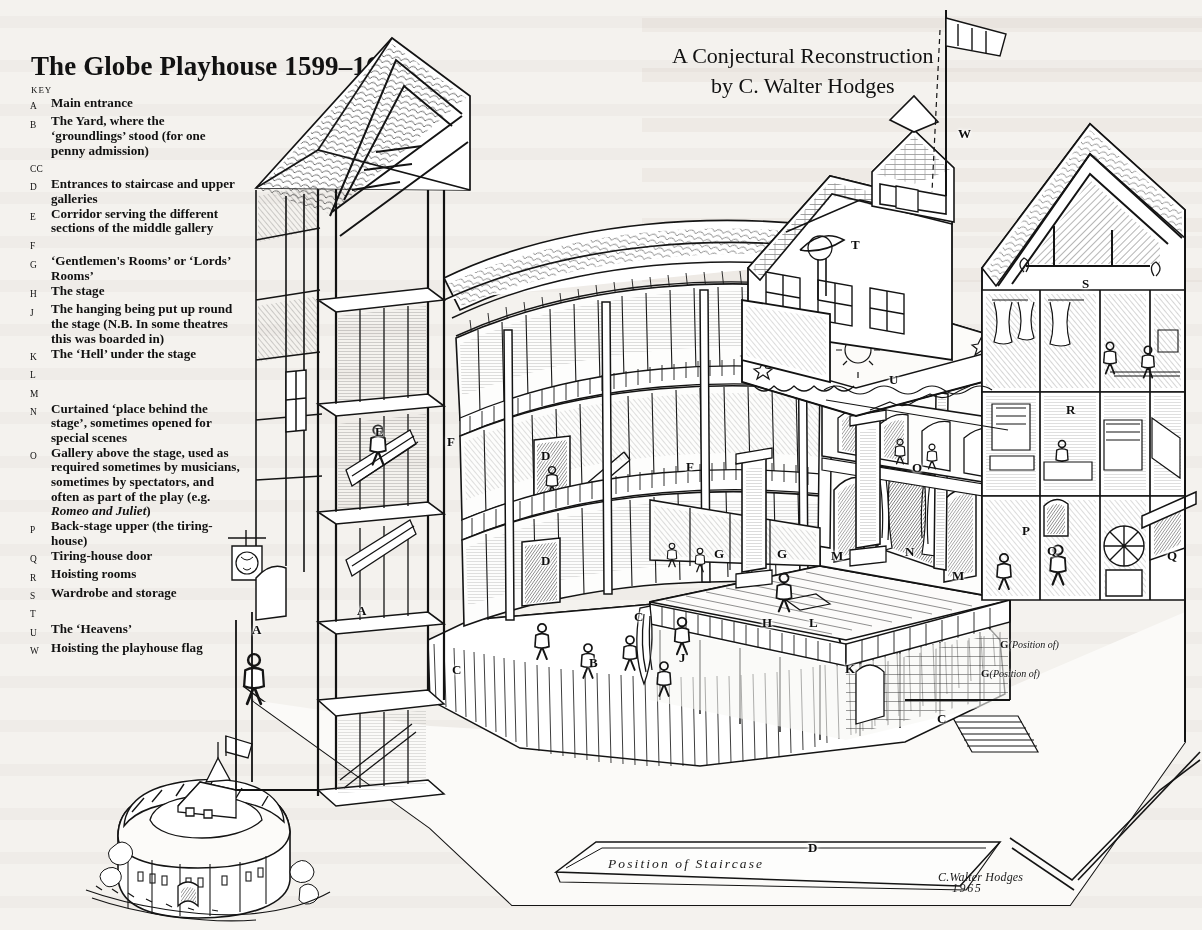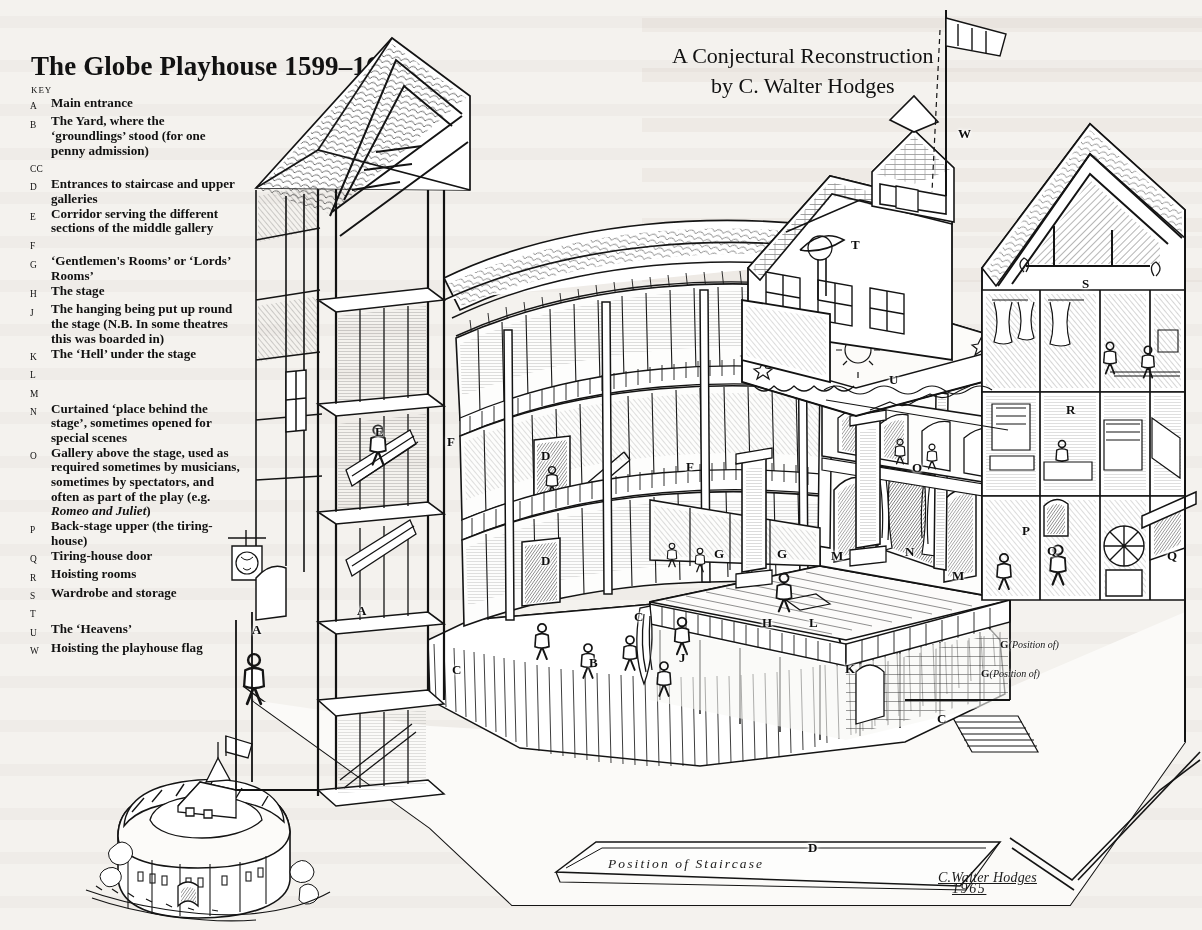--- a/index.html
+++ b/index.html
@@ -78,22 +78,22 @@
     text-shadow:0 0 3px #fff,0 0 4px #fff;
   }
   .pos-note span{font-weight:400;font-style:italic;font-size:10px;}
   #staircase-label{
     position:absolute;left:608px;top:856px;
     font-style:italic;font-size:13.5px;letter-spacing:2.1px;
     color:#1a1a1a;
   }
   #signature{
     position:absolute;left:938px;top:872px;
-    font-style:italic;font-size:14px;line-height:11px;
-    color:#1a1a1a;letter-spacing:.2px;text-decoration:underline;
+    font-style:italic;font-size:12px;line-height:11px;
+    color:#1a1a1a;letter-spacing:.2px;
   }
   #signature .yr{display:block;padding-left:14px;letter-spacing:1.6px;}
 </style>
 </head>
 <body>
 
 <div class="bleed"></div>
 <div class="bleed2"></div>
 
 <h1 id="page-title">The Globe Playhouse 1599–1613</h1>

